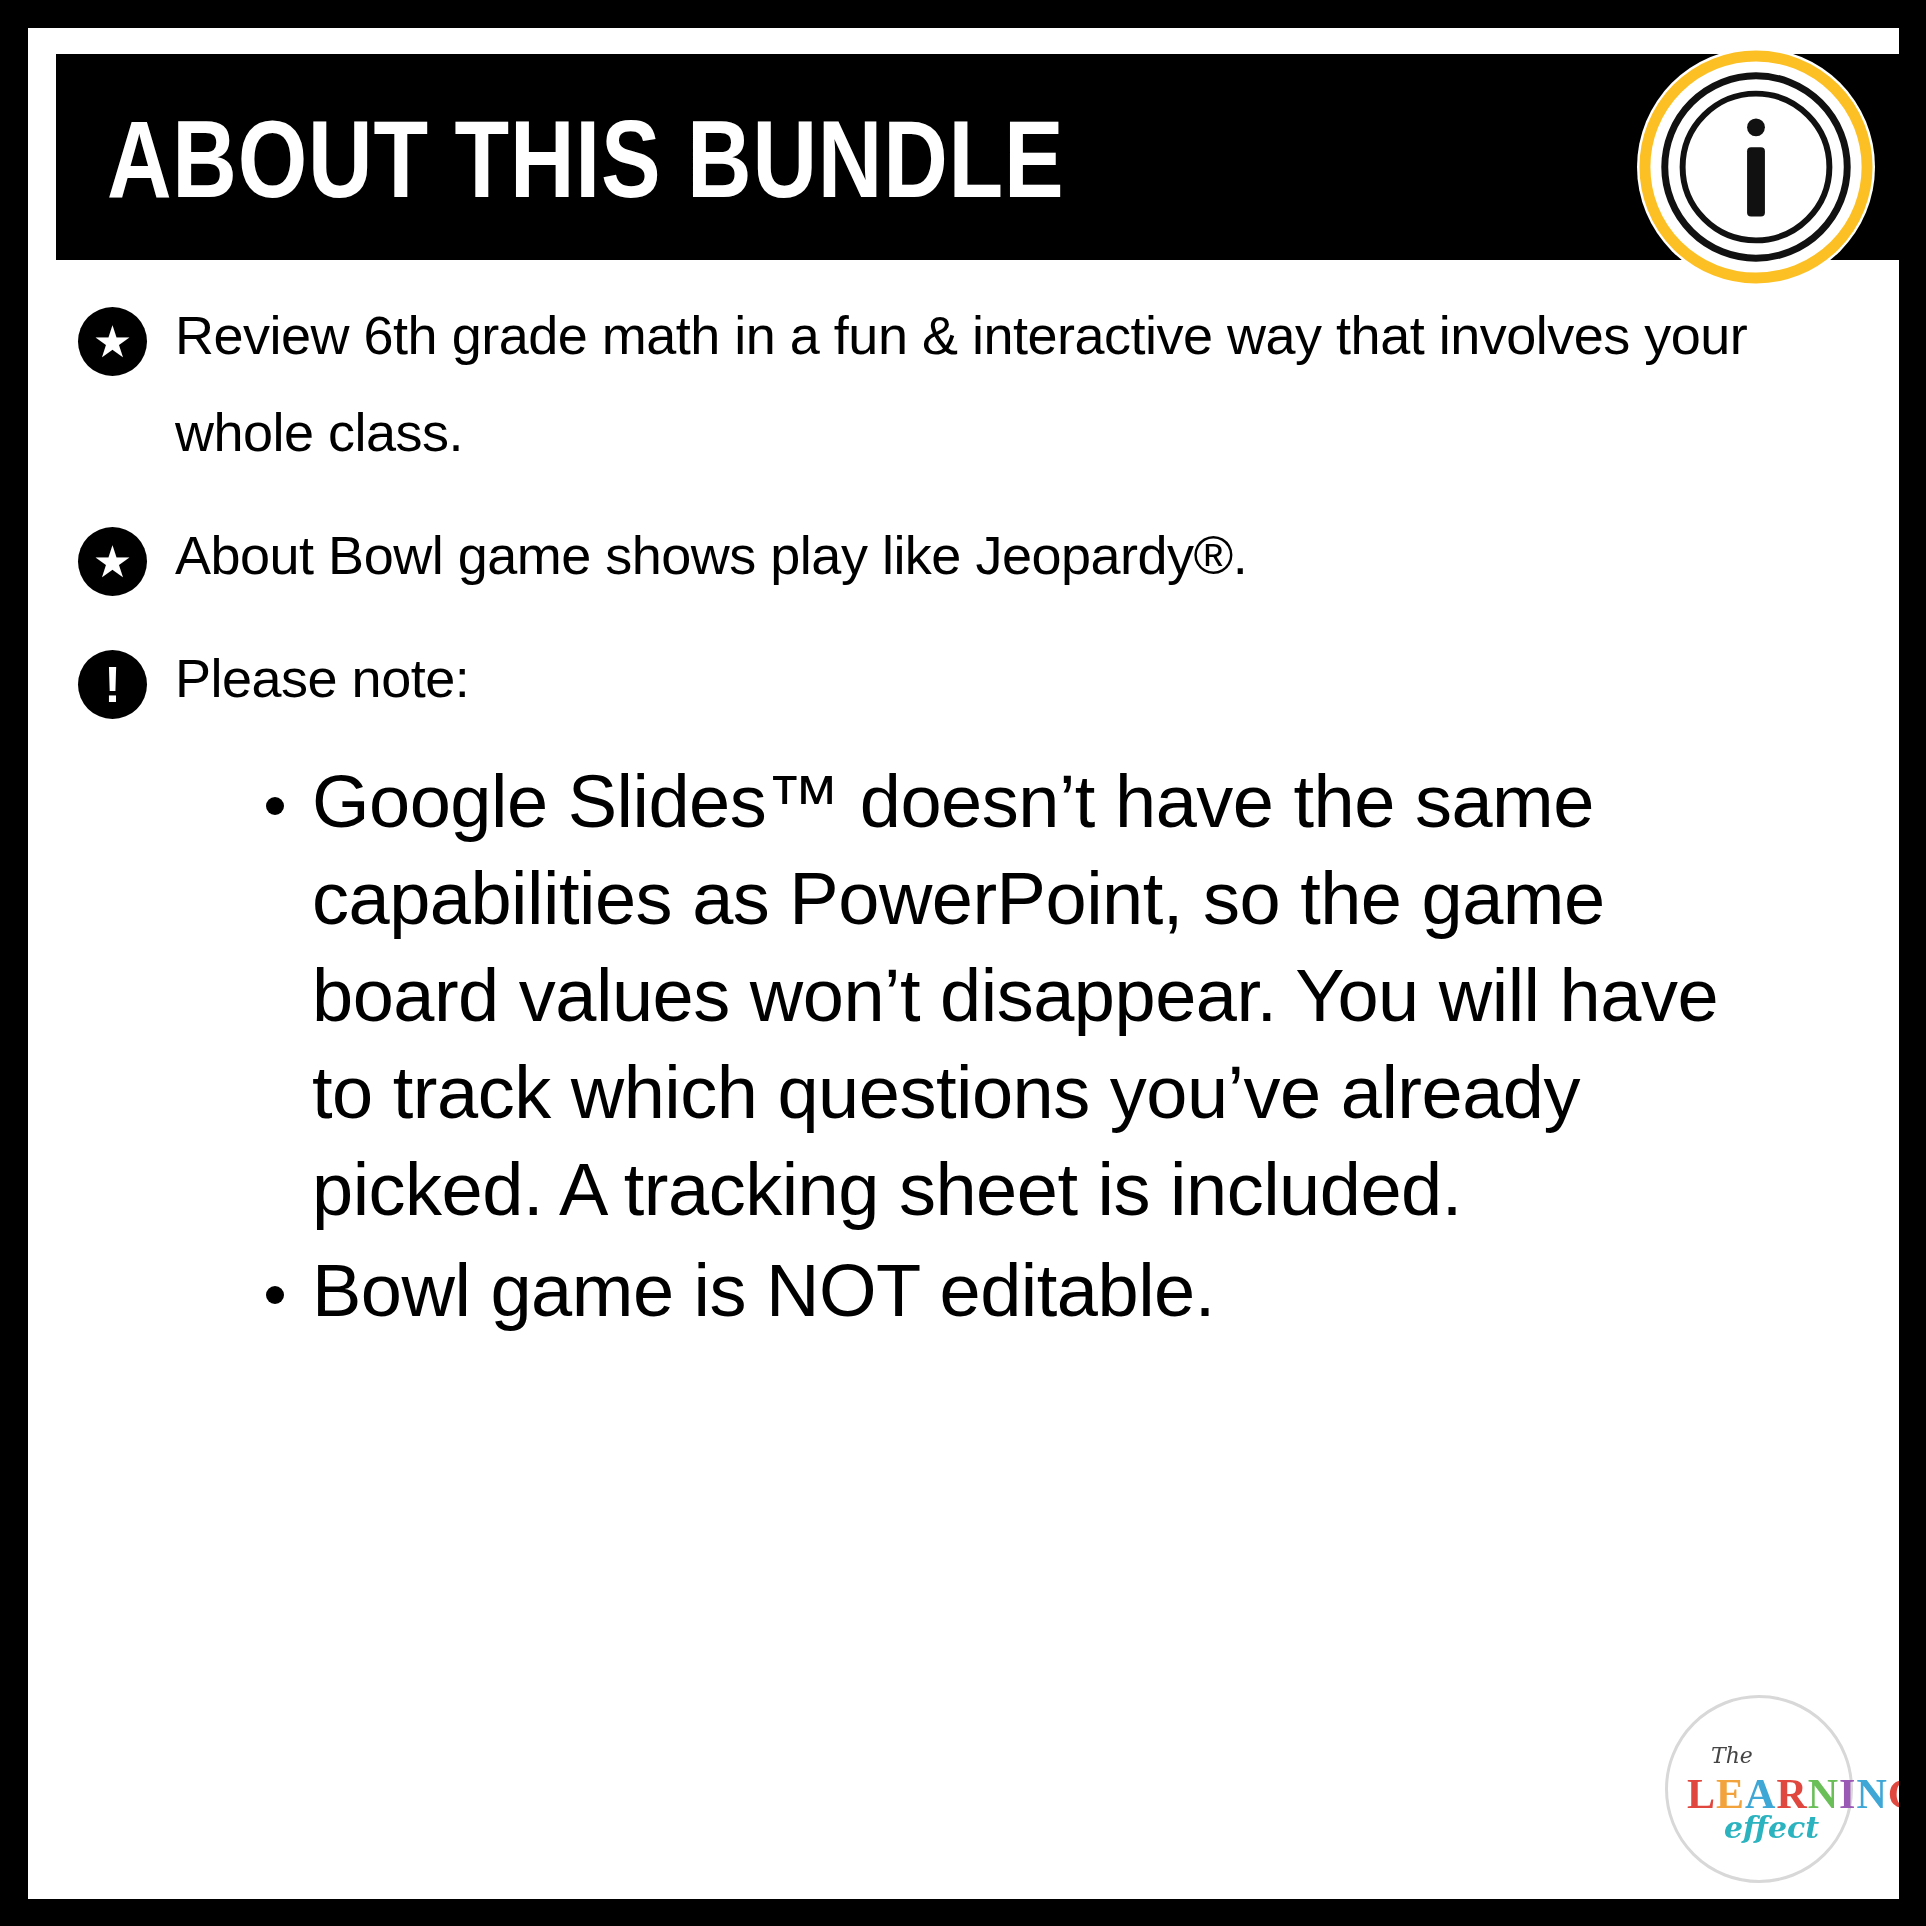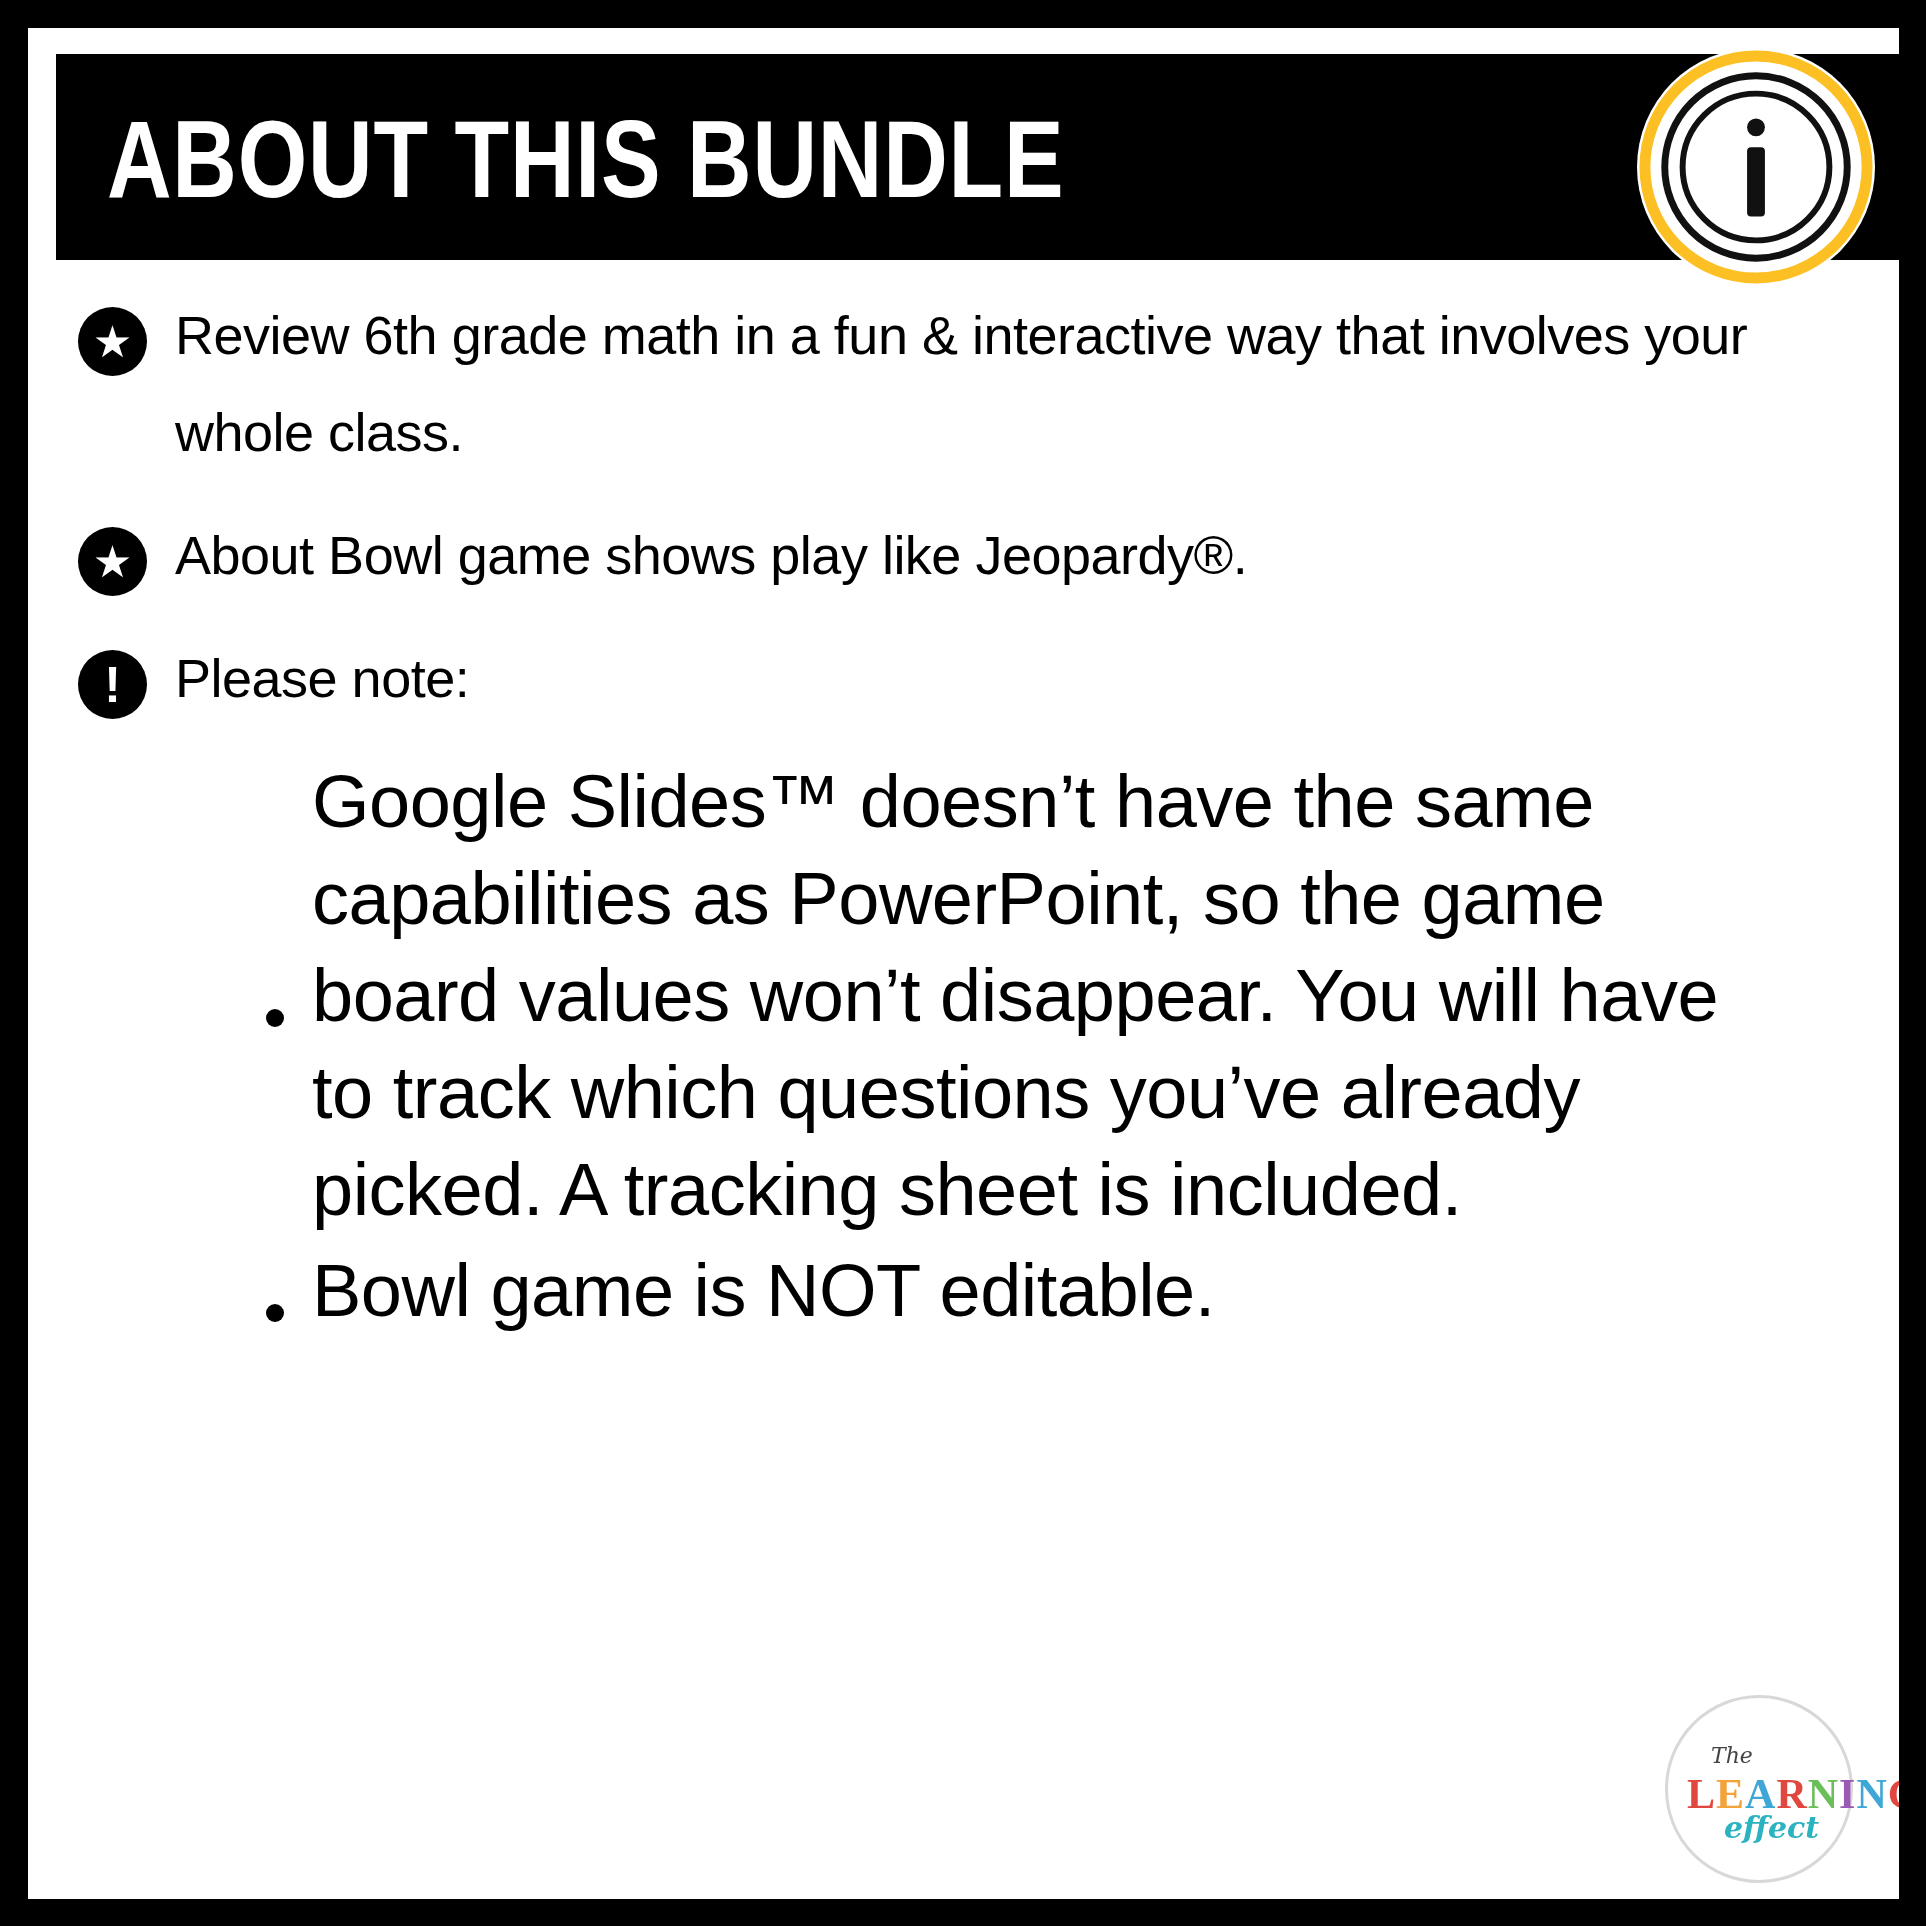--- a/index.html
+++ b/index.html
@@ -133,21 +133,21 @@
     max-width: 1643px;
   }
 
   .sub-list {
     margin: 0;
     padding: 0;
     list-style: none;
   }
   .sub-item {
     display: flex;
-    align-items: center;
+    align-items: flex-start;
     margin-left: 194px;
     margin-bottom: 4px;
   }
   .sub-dot {
     flex: 0 0 auto;
     width: 18px;
     height: 18px;
     border-radius: 50%;
     background: #000000;
     margin-top: 44px;

